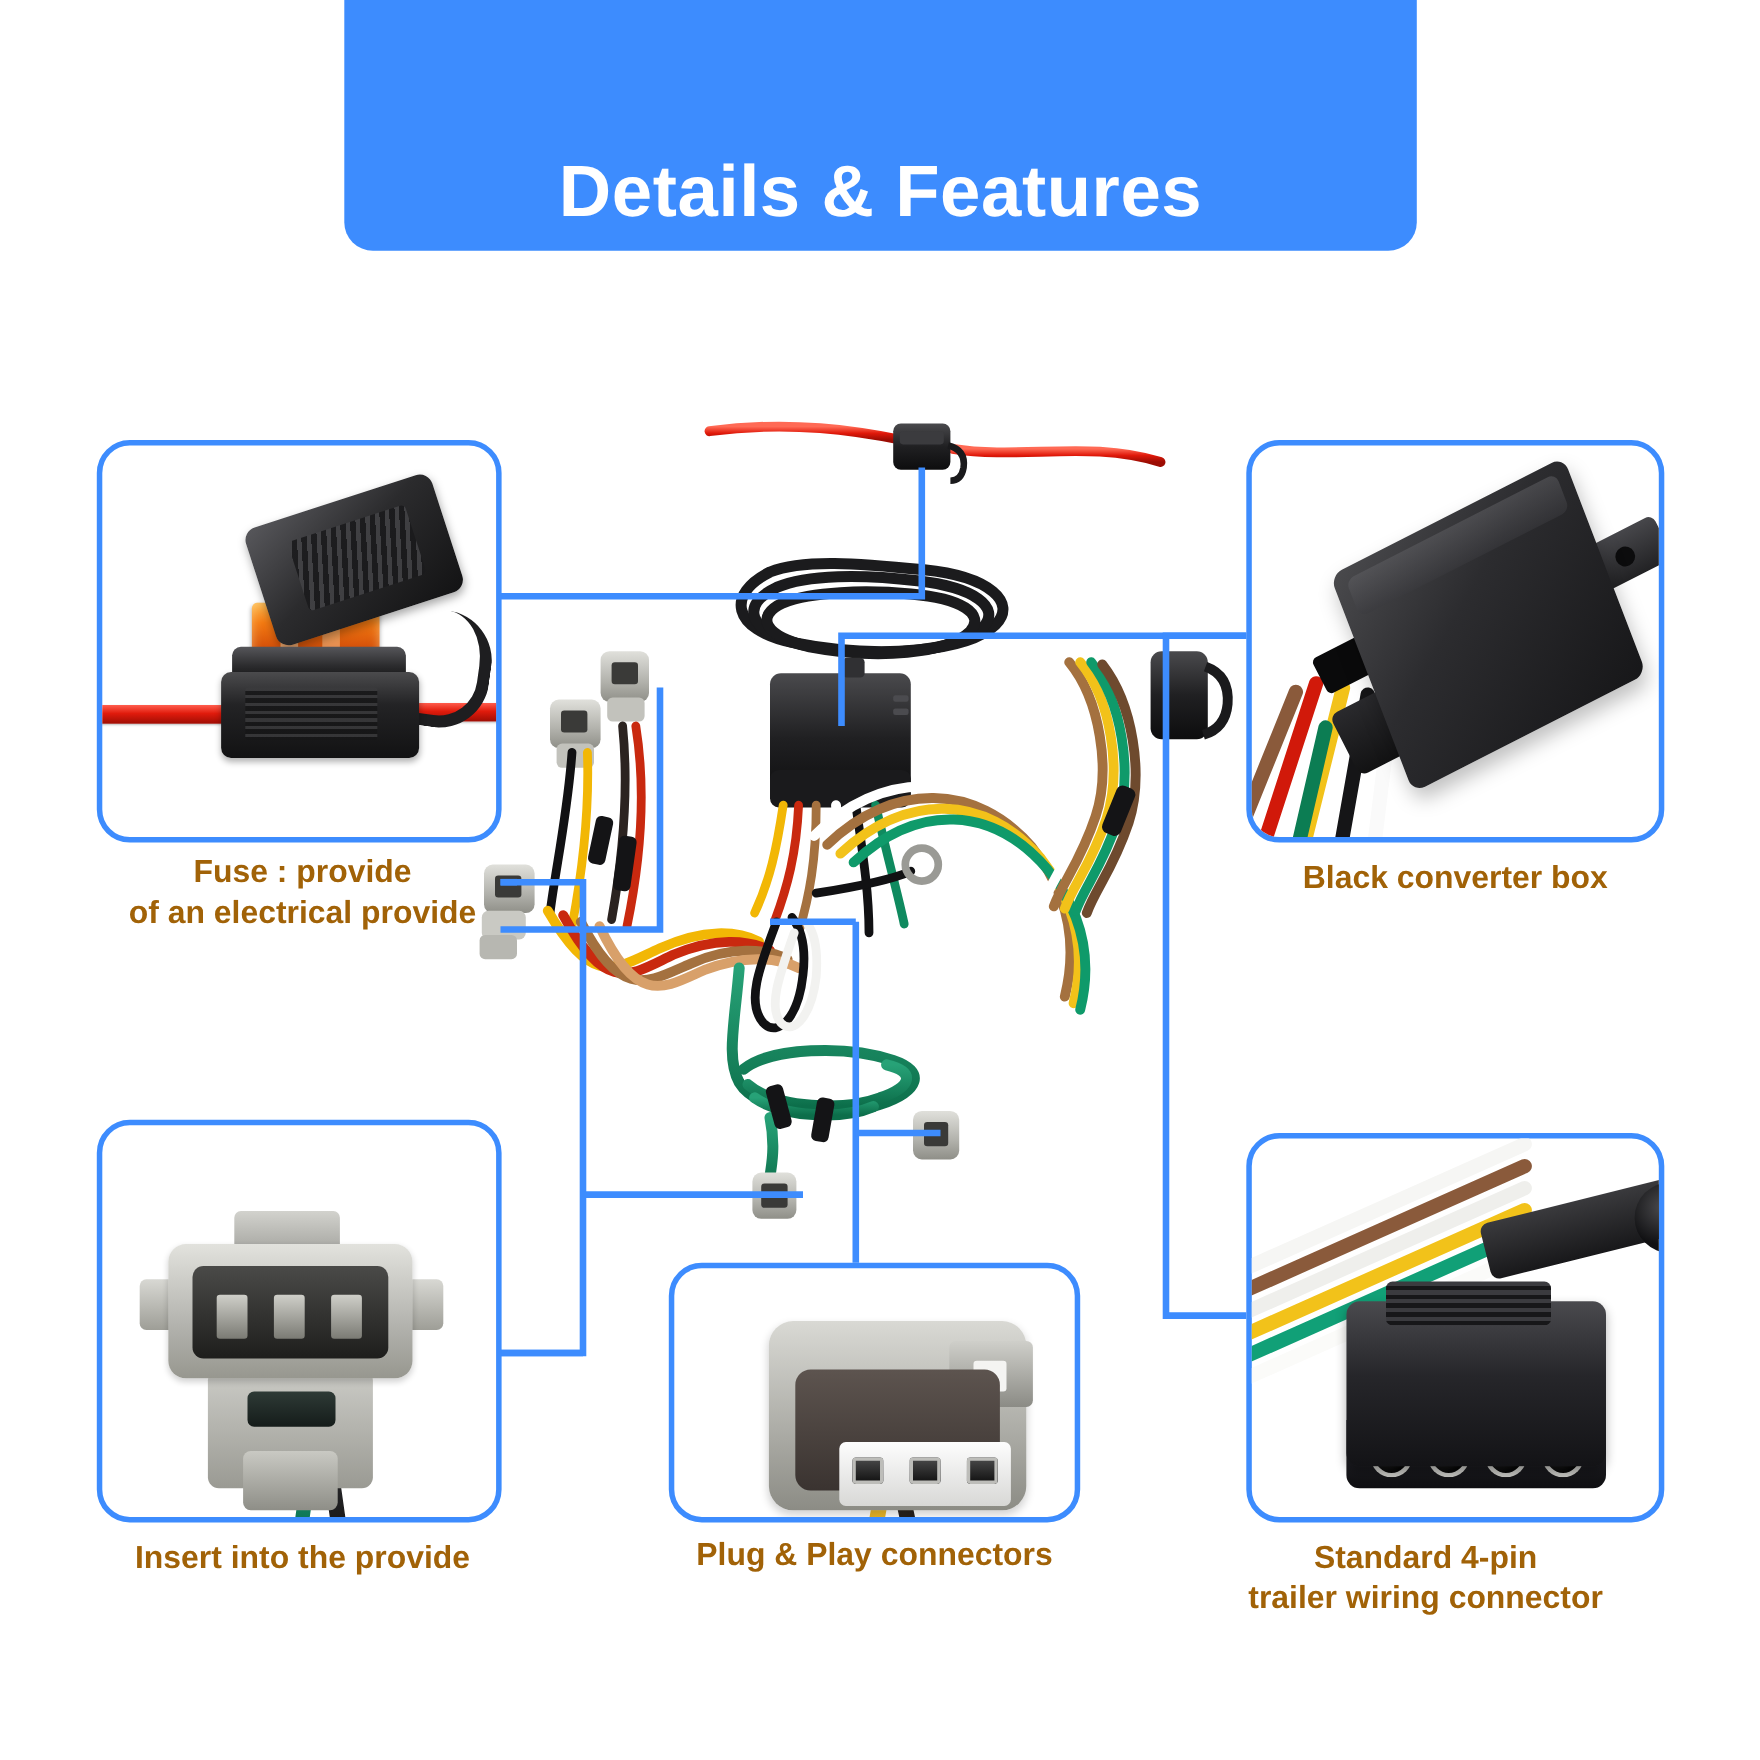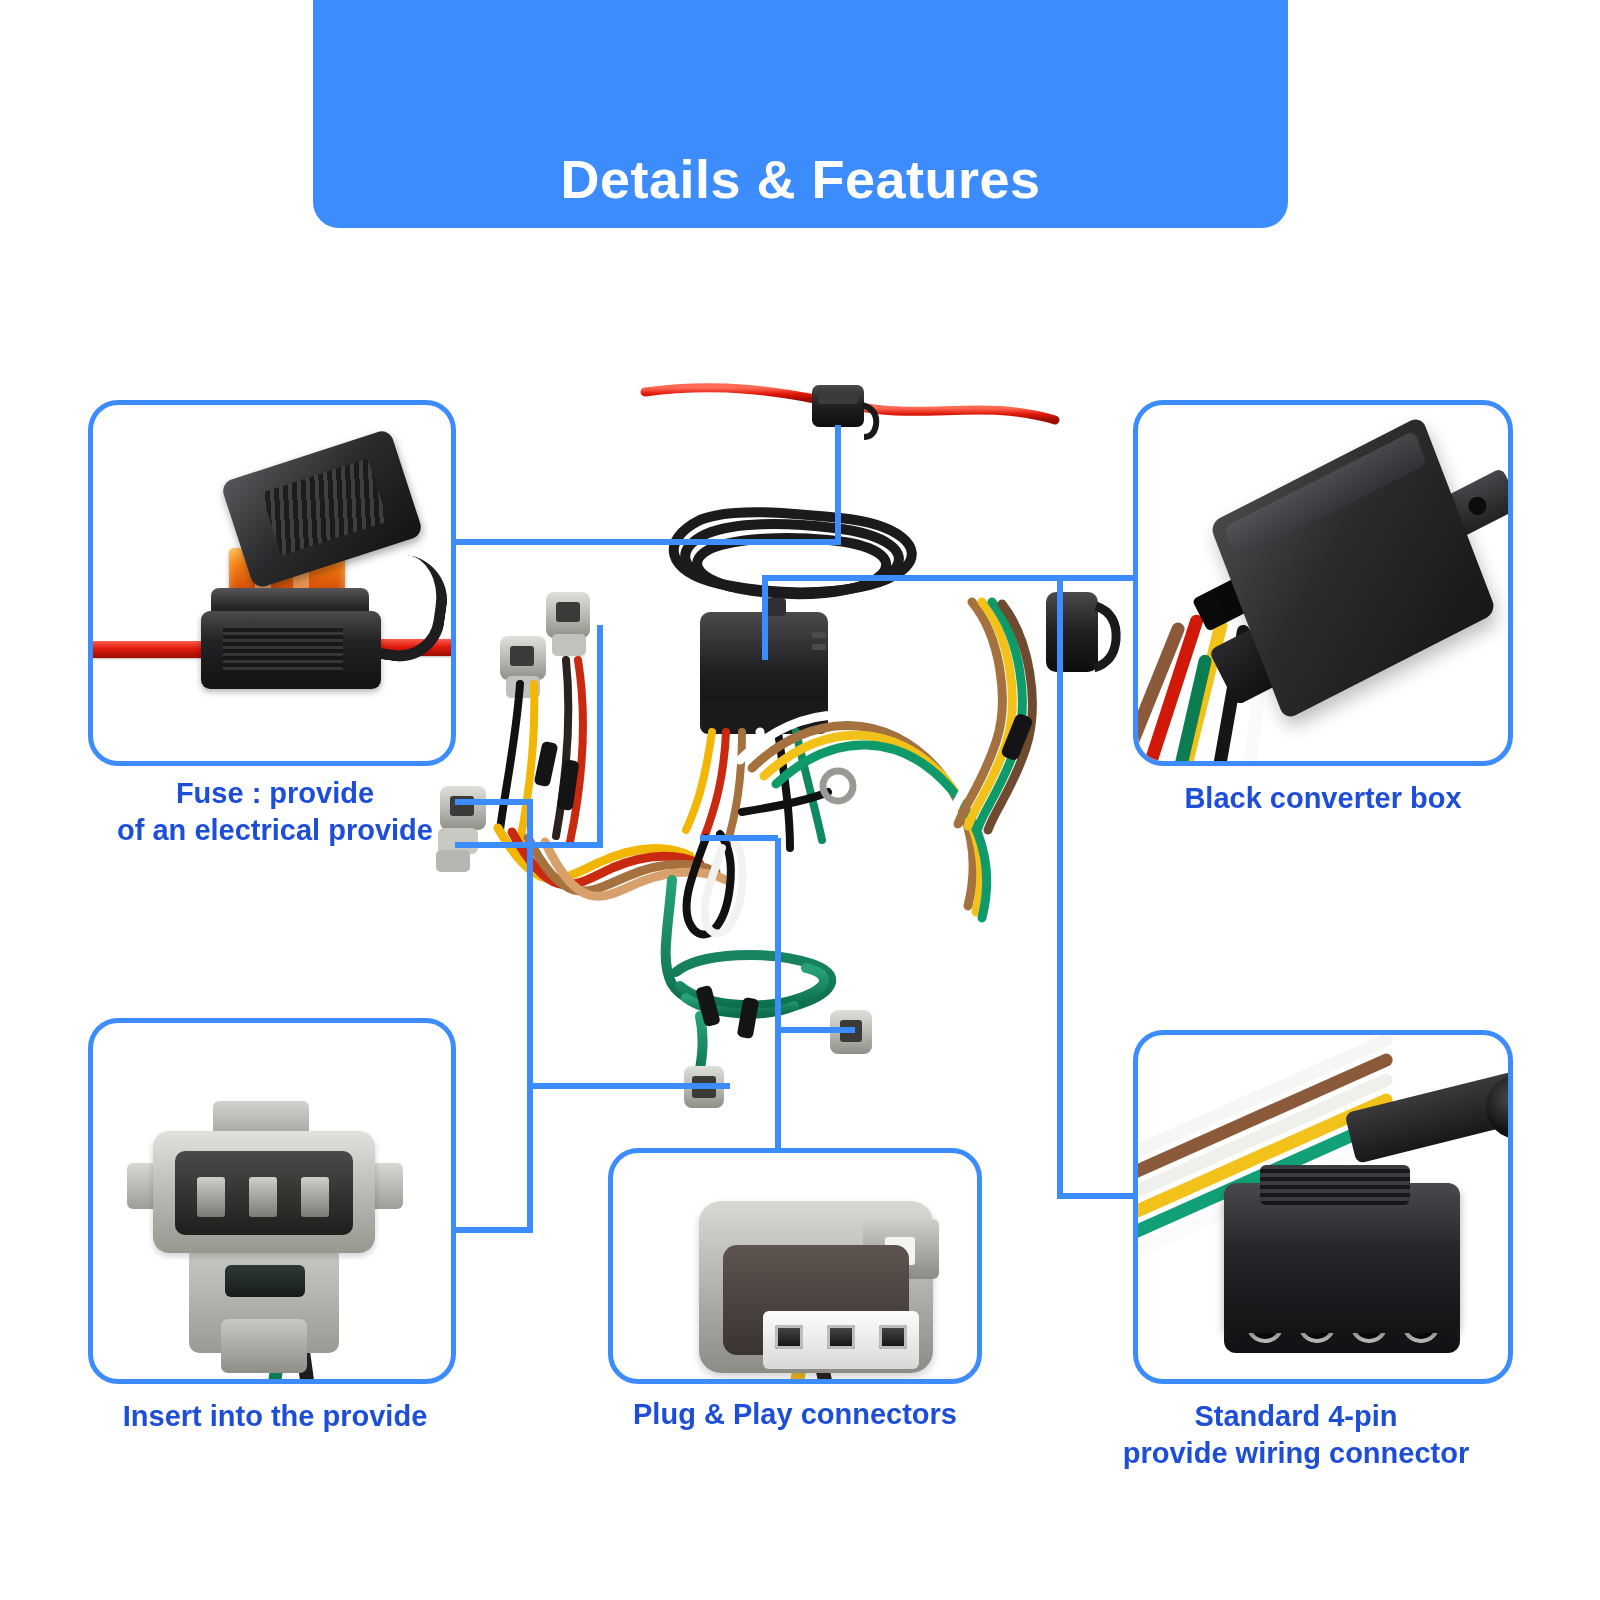--- a/index.html
+++ b/index.html
@@ -7,32 +7,32 @@
   body{width:1600px;height:1600px;position:relative;overflow:hidden;
        font-family:"Liberation Sans","DejaVu Sans",sans-serif;}
 
   #stage{position:absolute;left:0;top:0;width:1600px;height:1600px;background:#fff;}
 
   
   .banner{position:absolute;left:313px;top:-40px;width:975px;height:268px;
           background:#3d8cfe;border-radius:0 0 26px 26px;
           display:flex;align-items:flex-end;justify-content:center;
           box-sizing:border-box;padding-bottom:22px;}
-  .banner-title{color:#ffffff;font-size:54px;font-weight:bold;letter-spacing:.5px;
+  .banner-title{color:#ffffff;font-size:66px;font-weight:bold;letter-spacing:.5px;
                 line-height:1;white-space:nowrap;}
 
   
   #leaders{position:absolute;left:0;top:0;width:1600px;height:1600px;}
 
   
   .callout{position:absolute;border:5px solid #3d8cfe;border-radius:30px;
            background:#ffffff;overflow:hidden;box-sizing:border-box;}
 
   
-  .caption{position:absolute;text-align:center;color:#1d4ed8;
+  .caption{position:absolute;text-align:center;color:#a16207;
            font-size:29px;font-weight:bold;line-height:1.28;}
 
   
 
   .scene{position:absolute;left:0;top:0;width:100%;height:100%;}
 
   
   .wire{position:absolute;border-radius:99px;}
 
   
@@ -396,16 +396,16 @@
         <div class="tp-pin" style="left:126px;"></div>
         <div class="tp-pin" style="left:178px;"></div>
       </div>
       <div class="tp-body">
         <div class="tp-grip"></div>
       </div>
     </div>
   </div>
   <div class="caption" style="left:1086px;top:1398px;width:420px;">
     <div>Standard 4-pin</div>
-    <div>provide wiring connector</div>
+    <div>trailer wiring connector</div>
   </div>
 
 </div>
 
 </body></html>

